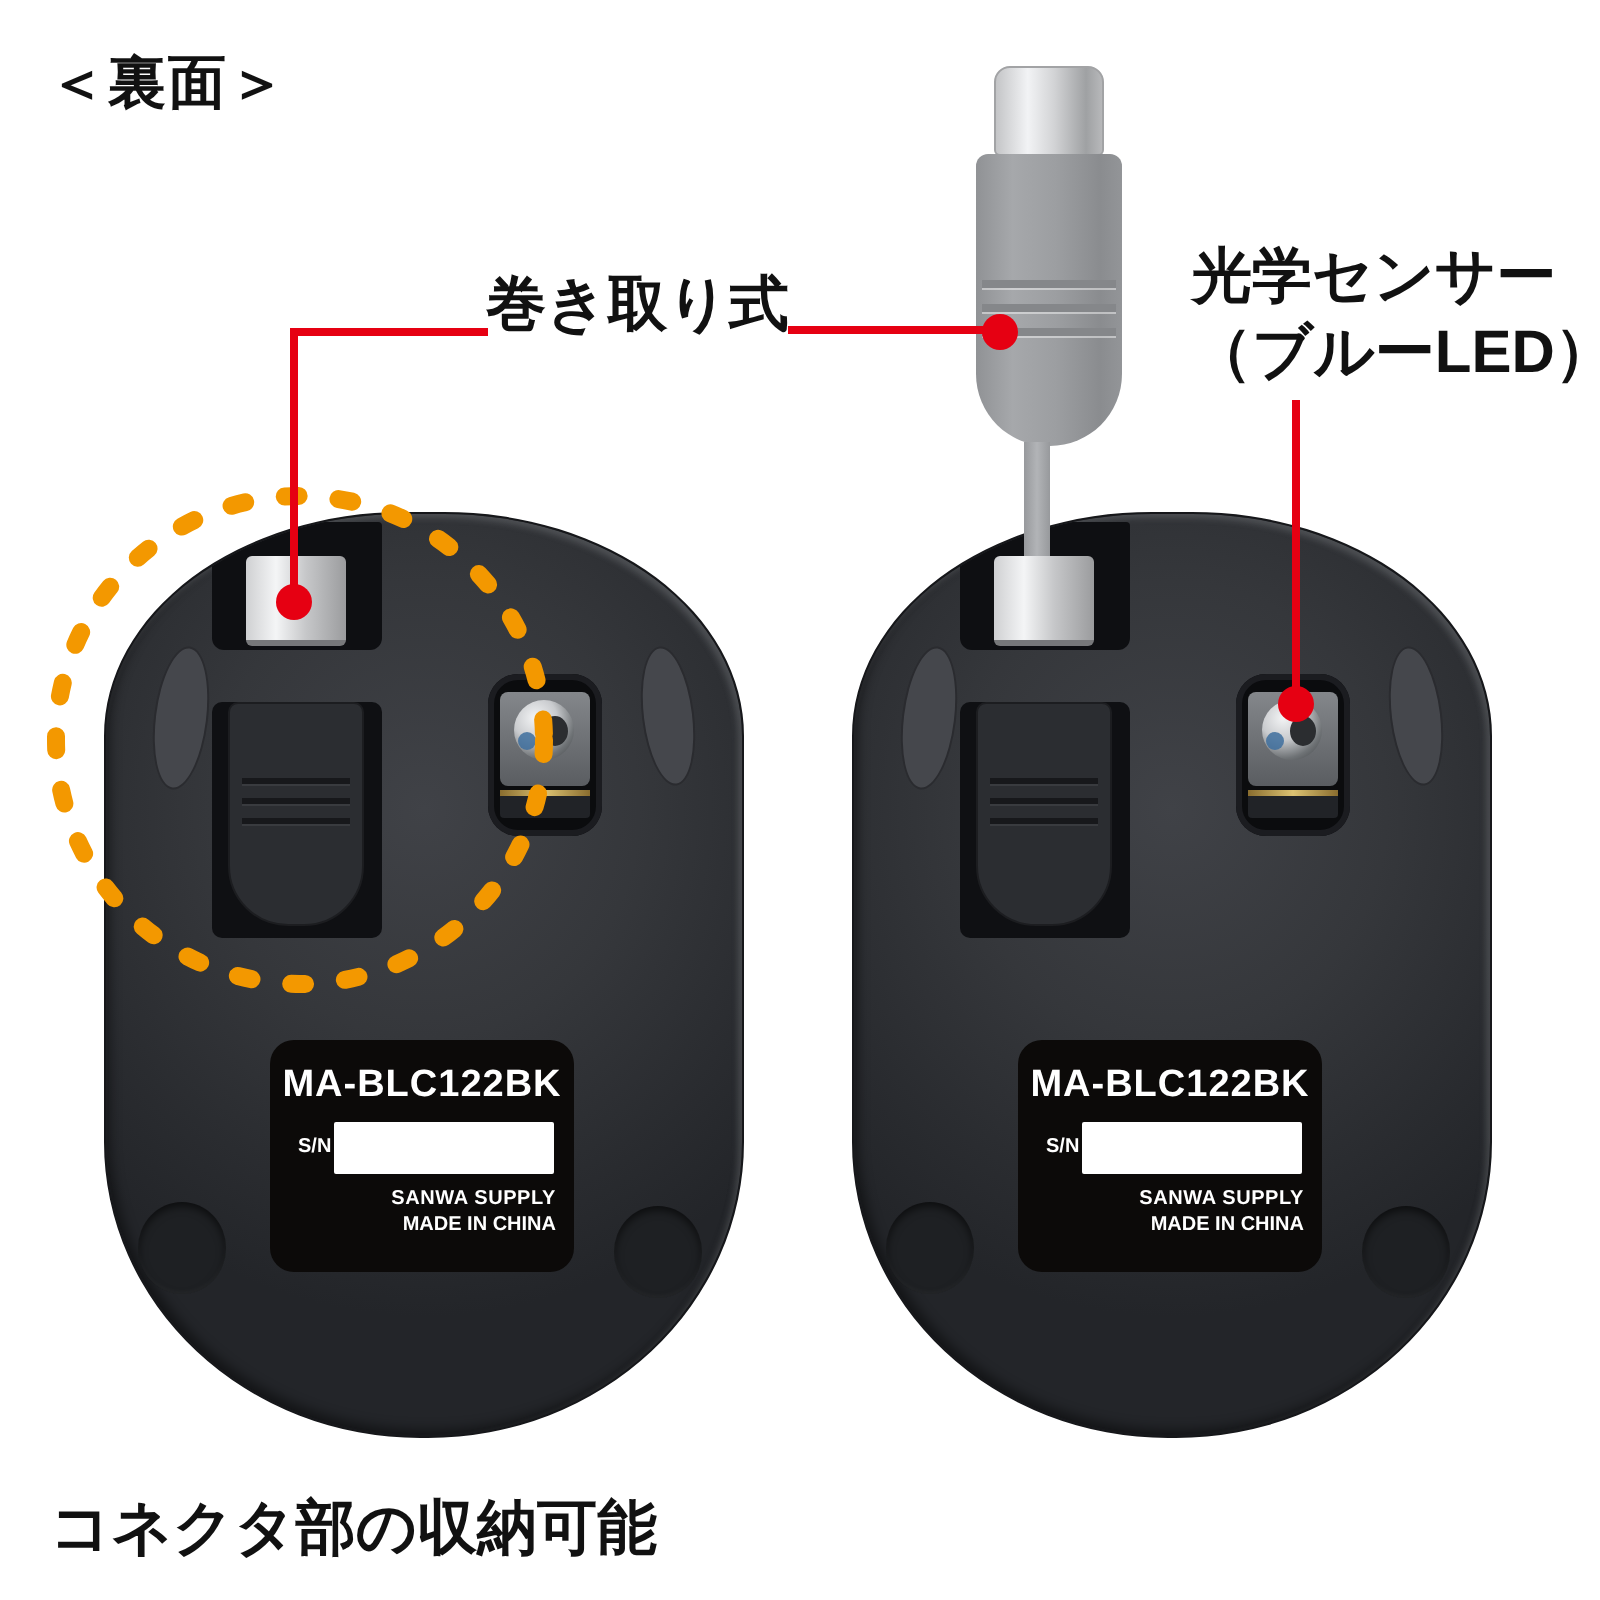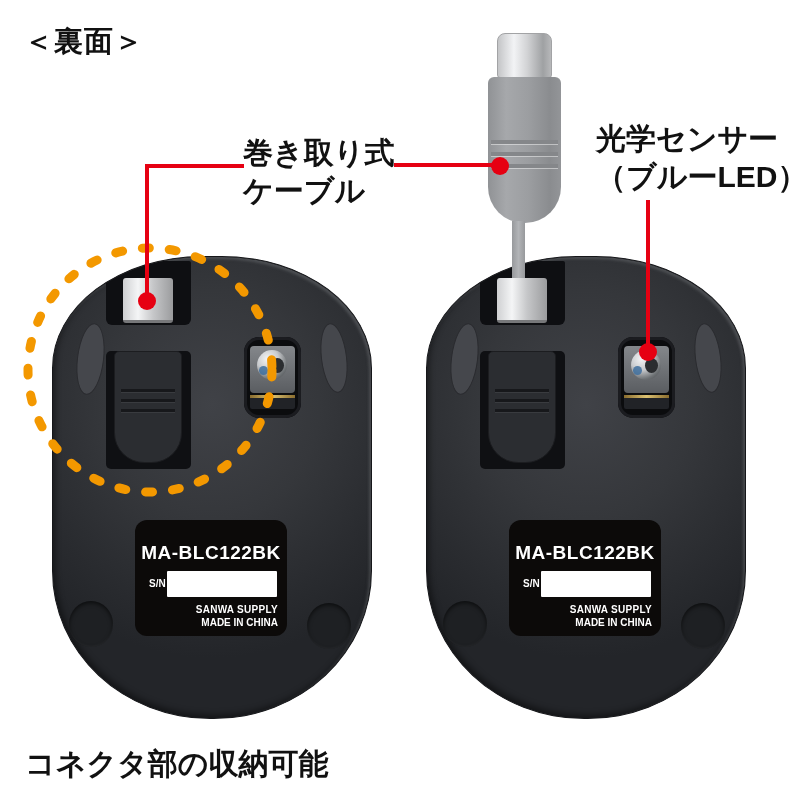--- a/index.html
+++ b/index.html
@@ -55,21 +55,21 @@
   .sensor-plate{position:absolute;left:6px;top:9px;width:45px;height:47px;border-radius:4px;
     background:linear-gradient(180deg,#84878b,#5a5d61);}
   .sensor-ball{position:absolute;left:13px;top:13px;width:30px;height:30px;border-radius:50%;
     background:radial-gradient(circle at 35% 30%, #f3f4f5, #c9cbce 38%, #6f7376 70%, #3a3c3f 100%);}
   .sensor-pupil{position:absolute;left:14px;top:8px;width:13px;height:15px;border-radius:50%;background:#2b2d30;}
   .sensor-glint{position:absolute;left:2px;top:16px;width:9px;height:9px;border-radius:50%;background:#3e6f9e;opacity:.85;}
   .sensor-strip{position:absolute;left:6px;top:58px;width:45px;height:14px;border-radius:2px;background:#212327;}
   .sensor-gold{position:absolute;left:6px;top:58px;width:45px;height:3px;
     background:linear-gradient(90deg,#8a6d2f,#dcc272,#8a6d2f);}
   .product-label{position:absolute;left:82px;top:263px;width:152px;height:116px;background:#0c0a09;
-    border-radius:12px;color:#fff;box-sizing:border-box;padding-top:23px;}
+    border-radius:12px;color:#fff;box-sizing:border-box;padding-top:13px;}
   .pl-model{text-align:center;font-size:19px;font-weight:bold;letter-spacing:.5px;line-height:1;}
   .pl-sn-row{position:relative;margin-top:9px;height:26px;}
   .pl-sn{position:absolute;left:14px;top:7px;font-size:10px;font-weight:bold;}
   .pl-sn-box{position:absolute;left:32px;top:0;width:110px;height:26px;background:#ffffff;border-radius:1px;}
   .pl-brand{margin:7px 9px 0 0;text-align:right;font-size:10px;font-weight:bold;letter-spacing:.3px;line-height:1.1;}
   .pl-origin{margin:2px 9px 0 0;text-align:right;font-size:10px;font-weight:bold;line-height:1.1;}
   .bottom-foot{position:absolute;width:44px;height:46px;border-radius:50%;background:#1e2023;
     box-shadow:inset 0 2px 4px rgba(0,0,0,.6), inset 0 -1px 2px rgba(255,255,255,.05);}
   .bottom-foot.left{left:16px;top:344px;}
   .bottom-foot.right{left:254px;top:346px;}
@@ -178,21 +178,20 @@
   <div class="abs red-line line-a-h"></div>
   <div class="abs red-line line-a-v"></div>
   <div class="abs red-dot dot-a"></div>
   <div class="abs red-line line-b-h"></div>
   <div class="abs red-dot dot-b"></div>
   <div class="abs red-line line-c-v"></div>
   <div class="abs red-dot dot-c"></div>
 
   <div class="abs callout-label callout-cable">
     <div>巻き取り式</div>
-    <div>ケーブル</div>
   </div>
   <div class="abs callout-label callout-sensor">
     <div>光学センサー</div>
     <div>（ブルーLED）</div>
   </div>
 
   <div class="abs caption caption-storage">コネクタ部の収納可能</div>
 
 </div>
 

